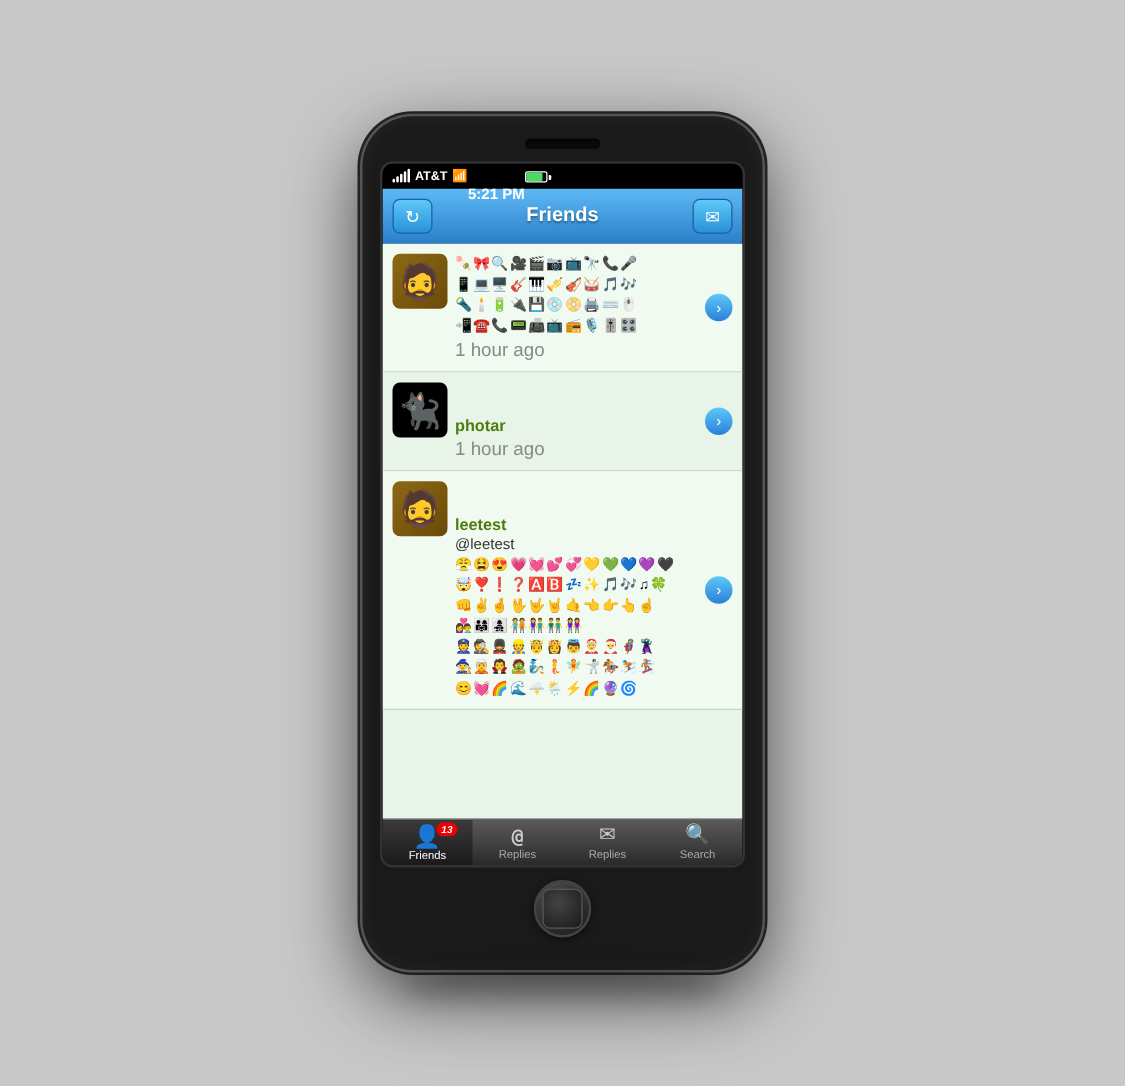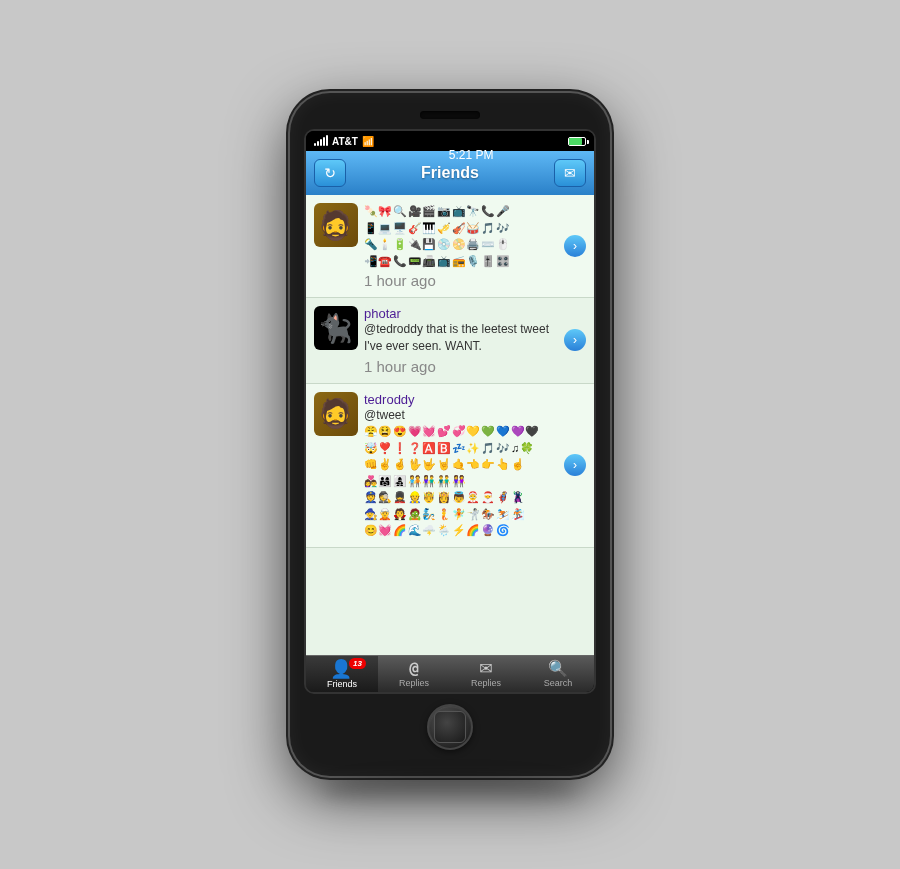--- a/index.html
+++ b/index.html
@@ -56,36 +56,35 @@
       border: 2px solid #333;
     }
 
     
     .status-bar {
       background: #000;
       color: #fff;
       font-size: 11px;
       font-weight: bold;
       display: flex;
-      justify-content: space-between;
       align-items: center;
       padding: 3px 8px;
       height: 20px;
     }
 
     .status-left {
       display: flex;
       align-items: center;
       gap: 4px;
       font-size: 10px;
     }
 
     .status-center {
       font-size: 12px;
-      font-weight: normal;
+      font-weight: bold;
       margin-top: 27px;
     }
 
     .status-right {
       display: flex;
       align-items: center;
       gap: 3px;
       font-size: 10px;
     }
 
@@ -206,22 +205,23 @@
       font-size: 22px;
     }
 
     .tweet-content {
       flex: 1;
       min-width: 0;
     }
 
     .tweet-username {
       font-size: 13px;
-      font-weight: normal;
-      color: #4c1d95;
+      font-weight: bold;
+      color: #4d7c0f;
+      margin-top: 27px;
     }
 
     .tweet-text {
       font-size: 12px;
       color: #333;
       line-height: 1.4;
       word-wrap: break-word;
     }
 
     .tweet-emoji-block {
@@ -410,36 +410,32 @@
         </div>
         <div class="chevron-btn">›</div>
       </div>
 
       <div class="tweet-row">
         <div class="avatar avatar-2">
           <div class="avatar-emoji">🐈‍⬛</div>
         </div>
         <div class="tweet-content">
           <div class="tweet-username">photar</div>
-          <div class="tweet-text">
-            <span>@tedroddy</span>
-            <span> that is the leetest tweet I've ever seen. WANT.</span>
-          </div>
           <div class="tweet-time">1 hour ago</div>
         </div>
         <div class="chevron-btn">›</div>
       </div>
 
       <div class="tweet-row">
         <div class="avatar avatar-3">
           <div class="avatar-emoji">🧔</div>
         </div>
         <div class="tweet-content">
-          <div class="tweet-username">tedroddy</div>
-          <div class="tweet-text">@tweet</div>
+          <div class="tweet-username">leetest</div>
+          <div class="tweet-text">@leetest</div>
           <div class="tweet-emoji-block">
             😤😫😍💗💓💕💞💛💚💙💜🖤<br>
             🤯❣️❗❓🅰️🅱️💤✨🎵🎶♫🍀<br>
             👊✌️🤞🖖🤟🤘🤙👈👉👆☝️<br>
             👩‍❤️‍👨👨‍👩‍👧👩‍👧‍👦🧑‍🤝‍🧑👫👬👭<br>
             👮🕵️💂👷🤴👸👼🤶🎅🦸🦹<br>
             🧙🧝🧛🧟🧞🧜🧚🤺🏇⛷️🏂<br>
             😊💓🌈🌊🌩️🌦️⚡🌈🔮🌀
           </div>
         </div>

